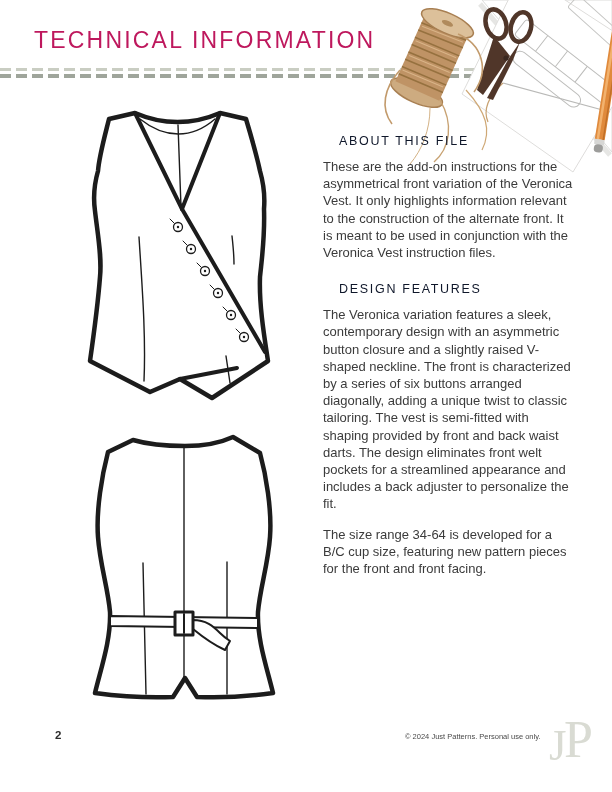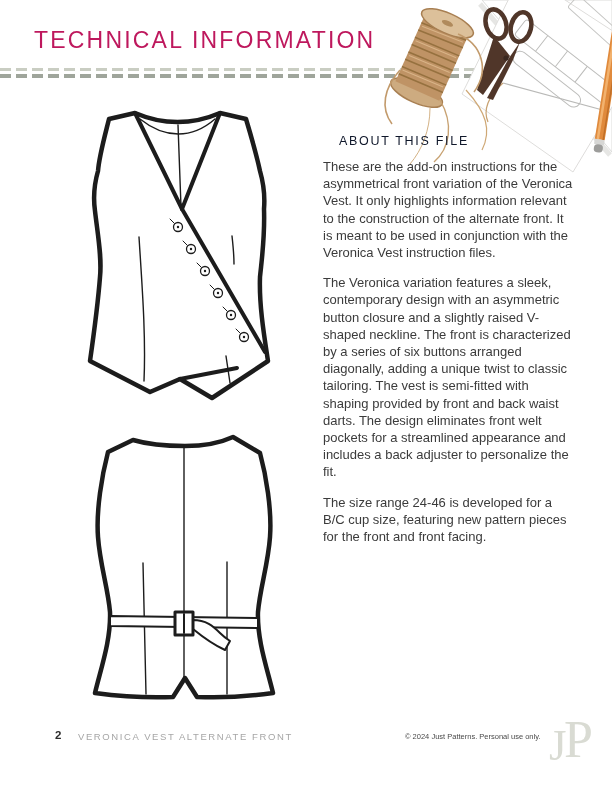--- a/index.html
+++ b/index.html
@@ -210,25 +210,25 @@
         <path d="M 113,190 C 126,190 133,196 140,203 C 144,207 147,209 150,211 L 145,220 C 134,215 124,208 113,199 Z" fill="#ffffff" stroke="#1c1c1c" stroke-width="2"></path>
         <rect x="95" y="182" width="18" height="23" fill="#ffffff" stroke="#1c1c1c" stroke-width="3"></rect>
         <path d="M 104,184 L 104,203" stroke="#1c1c1c" stroke-width="2" fill="none"></path>
       </g>
     </g>
   </svg>
 
   <div class="col">
     <h2>ABOUT THIS FILE</h2>
     <p>These are the add-on instructions for the asymmetrical front variation of the Veronica Vest. It only highlights information relevant to the construction of the alternate front. It is meant to be used in conjunction with the Veronica Vest instruction files.</p>
+    <h2 class="second">DESIGN FEATURES</h2>
     <p>The Veronica variation features a sleek, contemporary design with an asymmetric button closure and a slightly raised V-shaped neckline. The front is characterized by a series of six buttons arranged diagonally, adding a unique twist to classic tailoring. The vest is semi-fitted with shaping provided by front and back waist darts. The design eliminates front welt pockets for a streamlined appearance and includes a back adjuster to personalize the fit.</p>
-    <p>The size range 24-46 is developed for a B/C cup size, featuring new pattern pieces for the front and front facing.</p>
+    <p>The size range 34-64 is developed for a B/C cup size, featuring new pattern pieces for the front and front facing.</p>
   </div>
 
   <span class="footer-page-number">2</span>
-  <span class="footer-doc-title">VERONICA VEST ALTERNATE FRONT</span>
   <span class="footer-copyright">© 2024 Just Patterns. Personal use only.</span>
   <div class="logo">
     <span class="jp-p">P</span>
     <span class="jp-j">J</span>
   </div>
 
 </div>
 
 </body></html>

